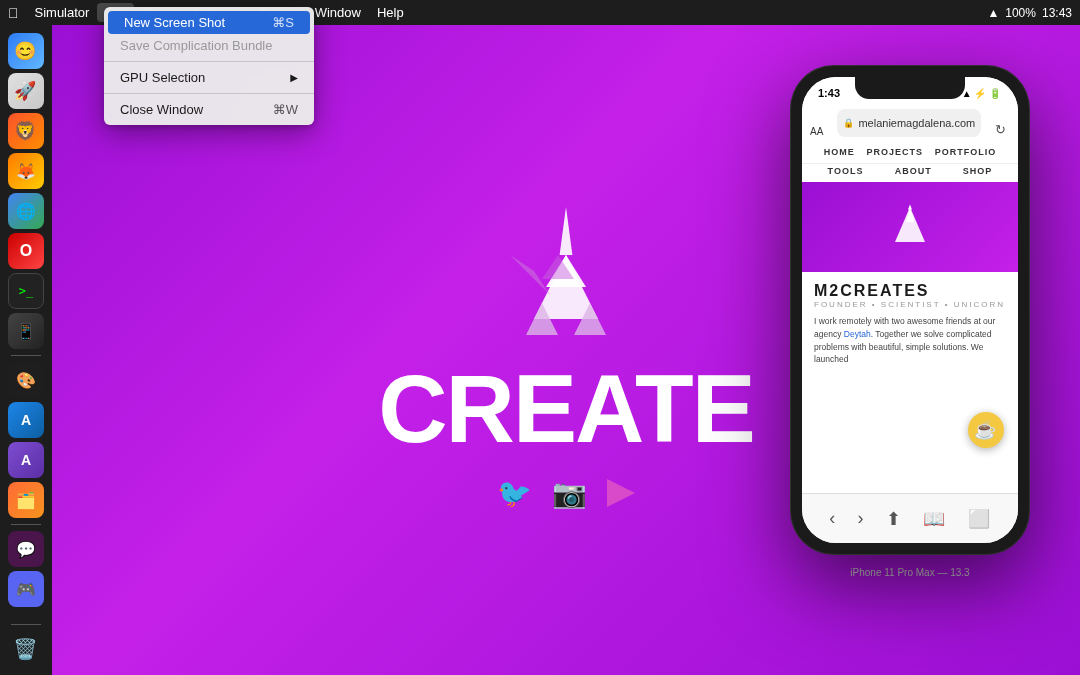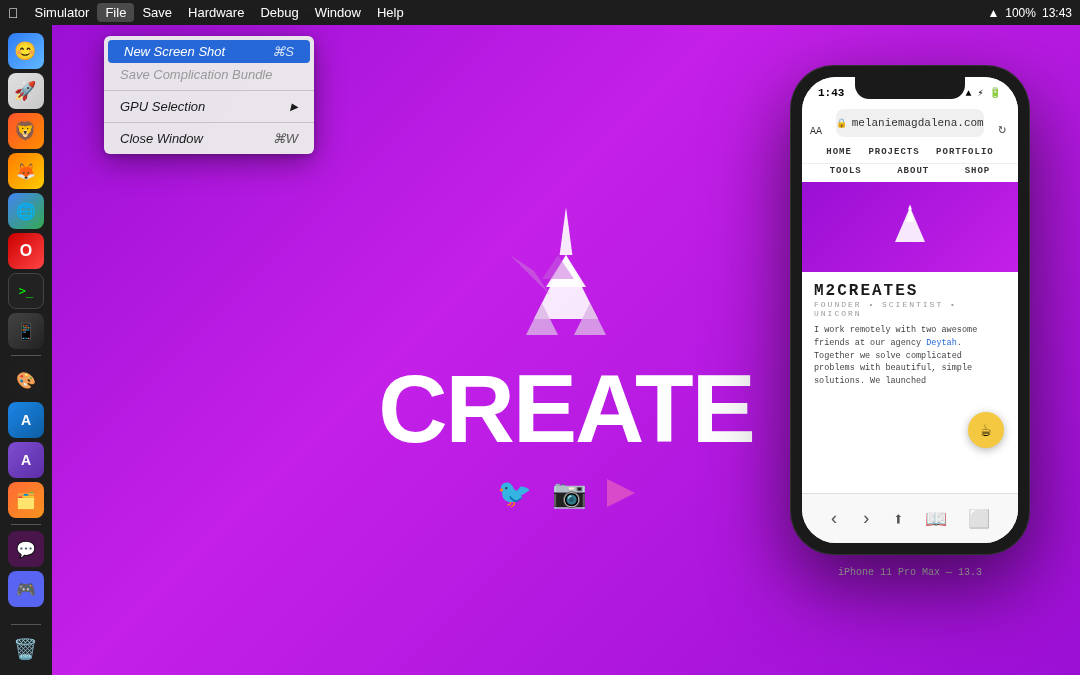--- a/index.html
+++ b/index.html
@@ -45,30 +45,29 @@
       display: flex;
       align-items: center;
       gap: 6px;
       color: #fff;
       font-size: 12px;
     }
 
     
     .dropdown-menu {
       position: absolute;
-      top: 36px;
+      top: 7px;
       left: 104px;
       background: rgba(235,235,235,0.97);
       backdrop-filter: blur(20px);
       border-radius: 6px;
       box-shadow: 0 8px 30px rgba(0,0,0,0.4), 0 2px 6px rgba(0,0,0,0.2);
       min-width: 210px;
       padding: 4px 0;
       z-index: 2000;
-      font-style: italic;
     }
     .dropdown-item {
       display: flex;
       align-items: center;
       justify-content: space-between;
       padding: 4px 16px;
       font-size: 13px;
       color: #1a1a1a;
       cursor: default;
       min-height: 22px;
@@ -184,21 +183,20 @@
     
     .iphone-container {
       position: absolute;
       right: 40px;
       top: 40px;
       bottom: 40px;
       width: 260px;
       display: flex;
       flex-direction: column;
       align-items: center;
-      font-family: Liberation Mono, monospace;
     }
     .iphone-frame {
       width: 240px;
       height: 490px;
       background: #1a1a1a;
       border-radius: 44px;
       padding: 12px;
       box-shadow: 0 30px 80px rgba(0,0,0,0.6), inset 0 0 0 1px rgba(255,255,255,0.1);
       position: relative;
     }

